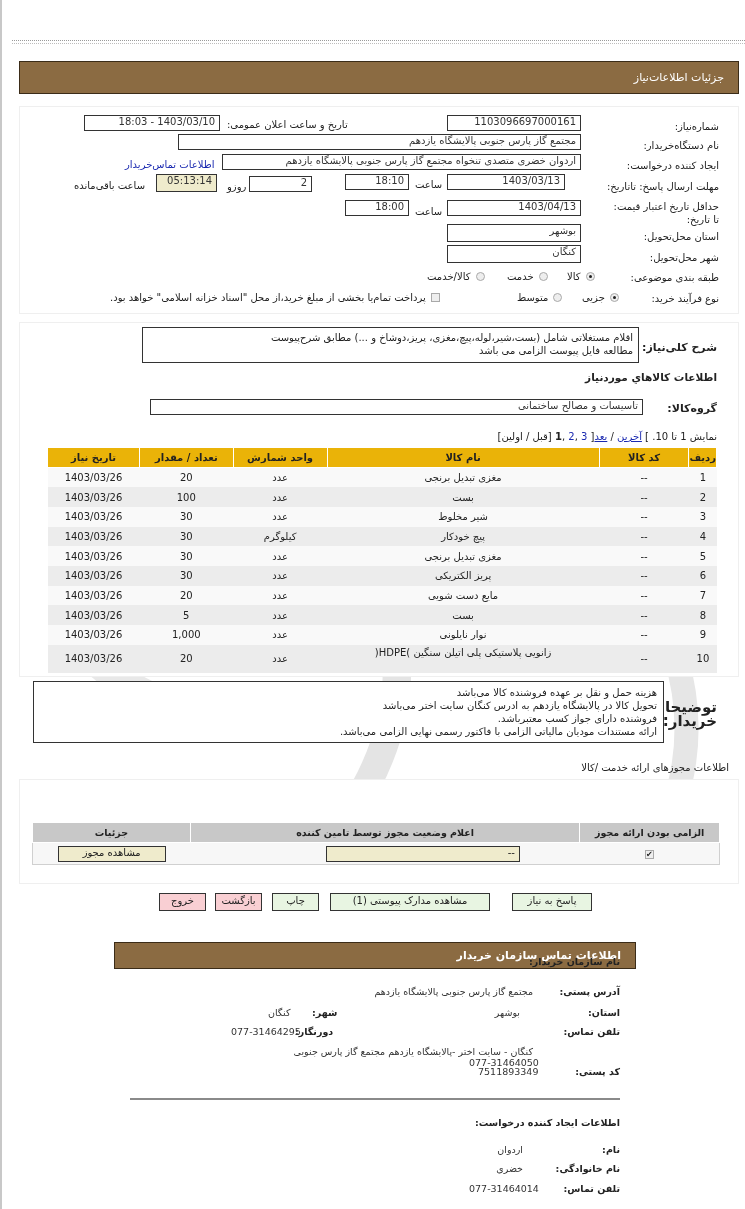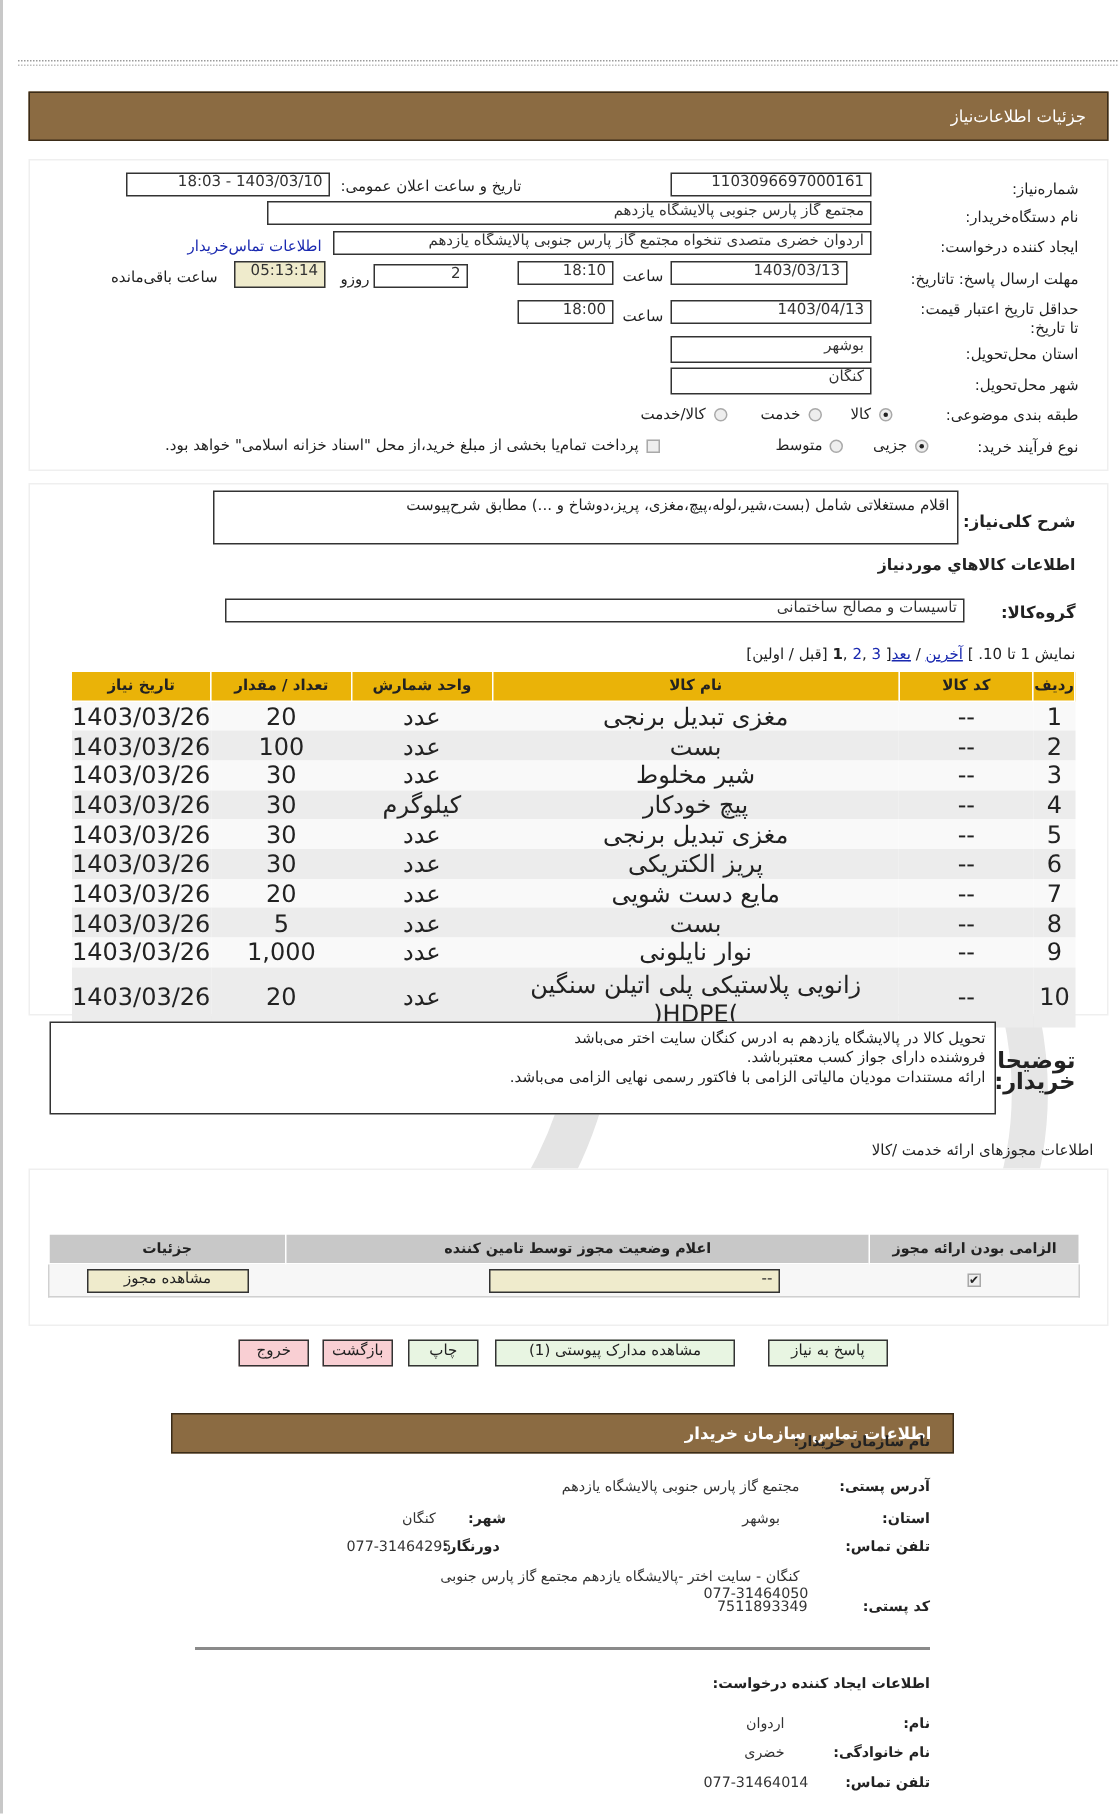--- a/index.html
+++ b/index.html
@@ -40,21 +40,21 @@
     display: inline-block; width: 9px; height: 9px; border: 1px solid #a9a9a9;
     background: #eee; vertical-align: middle; font-size: 8px; line-height: 8px; text-align: center;
   }
   .opt { position: absolute; display: flex; align-items: center; gap: 5px; direction: rtl; white-space: nowrap; }
   .bold { font-weight: bold; }
   table.items { position: absolute; left: 45px; top: 447px; width: 670px; border-collapse: collapse; direction: rtl; }
   table.items th {
     background: #eab308; height: 20px; font-size: 10px; font-weight: bold; color: #222;
     border: 1px solid #fff;
   }
-  table.items td { height: 19.7px; text-align: center; font-size: 16px; border-left: 1px solid transparent; }
+  table.items td { height: 19.7px; text-align: center; font-size: 10px; border-left: 1px solid transparent; }
   table.items tr:nth-child(odd) td { background: #f9f9f9; }
   table.items tr:nth-child(even) td { background: #ececec; }
   table.lic { position: absolute; left: 30px; top: 822px; width: 688px; border-collapse: collapse; direction: rtl; border: 1px solid #d0d0d0; }
   table.lic th { background: #c8c8c8; height: 20px; font-size: 9.5px; font-weight: bold; border: 1px solid #fff; }
   table.lic td { height: 22px; background: #f7f7f7; text-align: center; }
   .btn {
     position: absolute; height: 18px; border: 1px solid #333; font-size: 10px;
     text-align: center; line-height: 14px; direction: rtl;
   }
   .btn.green { background: #e8f5e2; }
@@ -140,20 +140,21 @@
 </span>
 <span class="opt" style="left:108px;top:292px;">
   <span class="chk"></span>
   <span>پرداخت تمام‌یا بخشی از مبلغ خرید،از محل "اسناد خزانه اسلامی" خواهد بود.</span>
 </span>
 
 <div class="box" style="left:17px;top:322px;width:720px;height:355px;"></div>
 <span class="lbl bold" style="right:28px;top:341px;font-size:11px;">شرح کلی‌نیاز:</span>
 <div style="position:absolute;left:140px;top:327px;width:497px;height:36px;border:1px solid #333;background:#fff;direction:rtl;padding:3px 5px;font-size:10px;line-height:13px;">
   <div>اقلام مستغلاتی شامل   (بست،شیر،لوله،پیچ،مغزی، پریز،دوشاخ و ...) مطابق شرح‌پیوست</div>
+  <div>مطالعه فایل پیوست الزامی می باشد</div>
 </div>
 <span class="lbl bold" style="right:28px;top:371px;font-size:10.5px;">اطلاعات کالاهاي موردنیاز</span>
 <span class="lbl bold" style="right:28px;top:402px;font-size:11px;">گروه‌کالا:</span>
 <div class="fld" style="left:148px;top:399px;width:493px;">تاسیسات و مصالح ساختمانی</div>
 
 <div style="position:absolute;right:28px;top:431px;direction:rtl;white-space:nowrap;font-size:10px;">
   <span>نمایش 1 تا 10. ]</span>
   <span class="link" style="text-decoration:underline;">آخرین</span><span> / </span><span class="link" style="text-decoration:underline;">بعد</span><span>[ </span><span class="link">3</span><span> ,</span><span class="link">2</span><span> ,</span><span class="bold">1</span><span> [قبل / اولین]</span>
 </div>
 
@@ -250,20 +251,21 @@
         <td>1403/03/26</td>
       </tr>
   </tbody>
 </table>
 
 <span class="lbl bold" style="right:28px;top:700px;font-size:15px;line-height:14px;text-align:right;">
   <span>توضیحات</span><br>
   <span>خریدار:</span>
 </span>
 <div style="position:absolute;left:31px;top:681px;width:631px;height:62px;border:1px solid #333;background:#fff;direction:rtl;padding:4px 6px;font-size:10px;line-height:13px;">
+  <div>هزینه حمل و نقل بر عهده فروشنده کالا می‌باشد</div>
   <div>تحویل کالا در پالایشگاه یازدهم به ادرس کنگان سایت اختر می‌باشد</div>
   <div>فروشنده دارای جواز کسب معتبرباشد.</div>
   <div>ارائه مستندات مودیان مالیاتی الزامی با فاکتور رسمی نهایی الزامی می‌باشد.</div>
 </div>
 
 <span class="lbl" style="right:16px;top:762px;">اطلاعات مجوزهای ارائه خدمت /کالا</span>
 
 <div class="box" style="left:17px;top:779px;width:720px;height:105px;"></div>
 <table class="lic">
   <thead>

